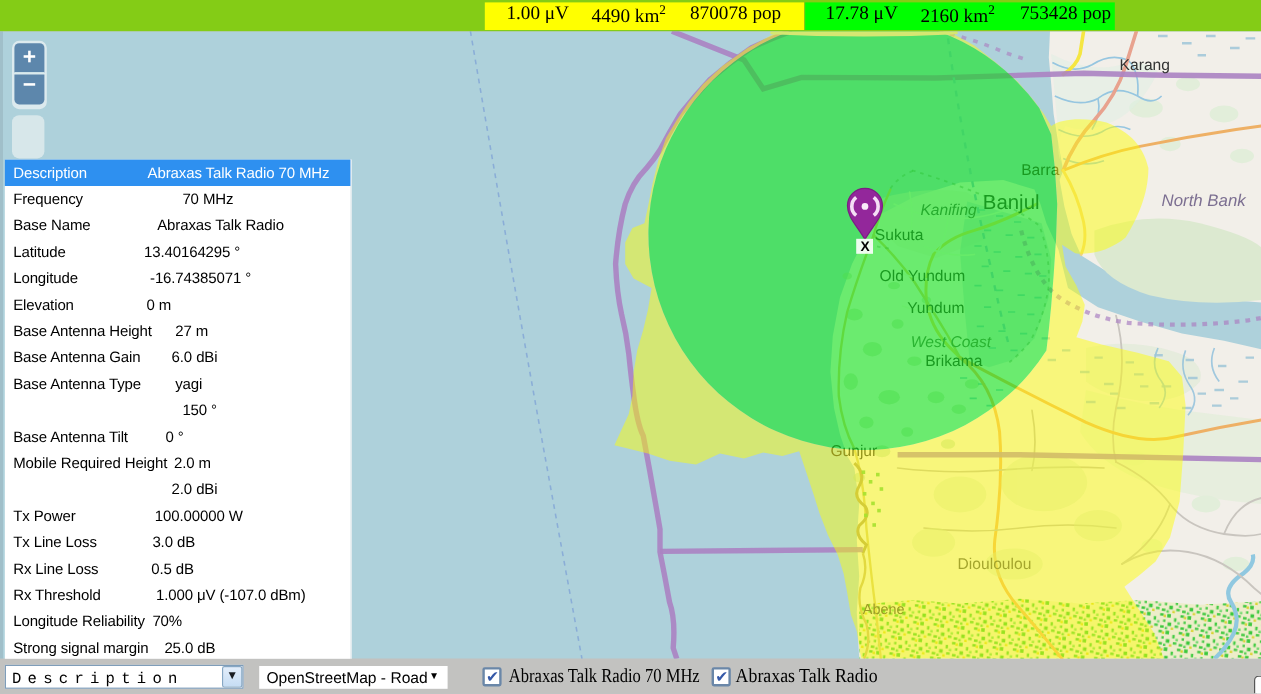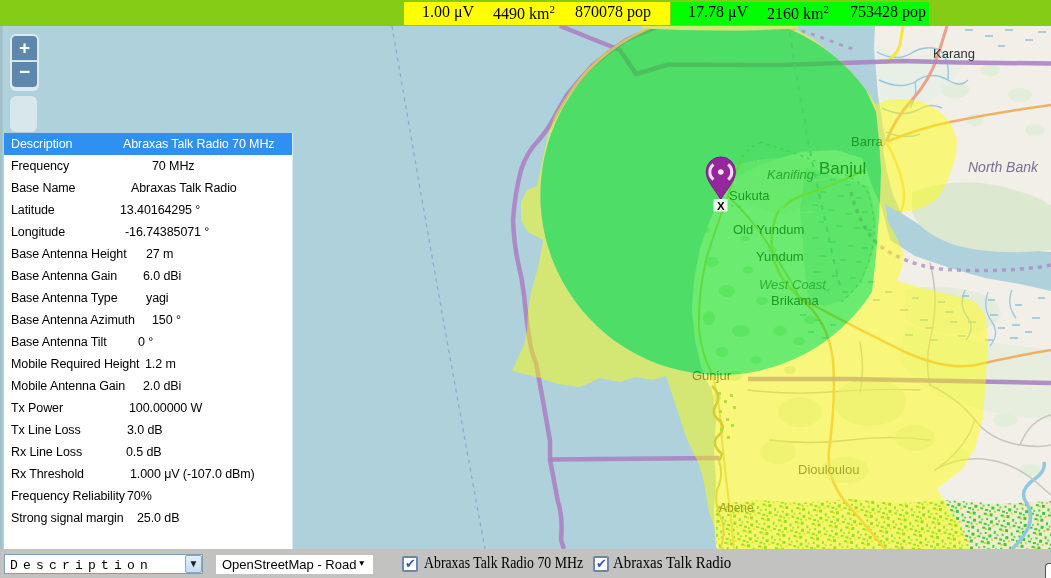--- a/index.html
+++ b/index.html
@@ -284,65 +284,67 @@
     </div>
   <div class="row">
       <span class="lab">Latitude</span>
       <span class="val" style="left:116px;">13.40164295 °</span>
     </div>
   <div class="row">
       <span class="lab">Longitude</span>
       <span class="val" style="left:121px;">-16.74385071 °</span>
     </div>
   <div class="row">
+      <span class="lab">Elevation</span>
+      <span class="val" style="left:118px;">0 m</span>
+    </div>
+  <div class="row">
       <span class="lab">Base Antenna Height</span>
       <span class="val" style="left:142px;">27 m</span>
     </div>
   <div class="row">
       <span class="lab">Base Antenna Gain</span>
       <span class="val" style="left:139px;">6.0 dBi</span>
     </div>
   <div class="row">
       <span class="lab">Base Antenna Type</span>
       <span class="val" style="left:142px;">yagi</span>
     </div>
   <div class="row">
-      <span class="lab">Base Antenna Azimuth</span>
       <span class="val" style="left:148px;">150 °</span>
     </div>
   <div class="row">
       <span class="lab">Base Antenna Tilt</span>
       <span class="val" style="left:134px;">0 °</span>
     </div>
   <div class="row">
       <span class="lab">Mobile Required Height</span>
-      <span class="val" style="left:141px;">1.2 m</span>
-    </div>
-  <div class="row">
-      <span class="lab">Mobile Antenna Gain</span>
+      <span class="val" style="left:141px;">2.0 m</span>
+    </div>
+  <div class="row">
       <span class="val" style="left:139px;">2.0 dBi</span>
     </div>
   <div class="row">
       <span class="lab">Tx Power</span>
       <span class="val" style="left:125px;">100.00000 W</span>
     </div>
   <div class="row">
       <span class="lab">Tx Line Loss</span>
       <span class="val" style="left:123px;">3.0 dB</span>
     </div>
   <div class="row">
       <span class="lab">Rx Line Loss</span>
       <span class="val" style="left:122px;">0.5 dB</span>
     </div>
   <div class="row">
       <span class="lab">Rx Threshold</span>
       <span class="val" style="left:126px;">1.000 μV (-107.0 dBm)</span>
     </div>
   <div class="row">
-      <span class="lab">Frequency Reliability</span>
+      <span class="lab">Longitude Reliability</span>
       <span class="val" style="left:123px;">70%</span>
     </div>
   <div class="row">
       <span class="lab">Strong signal margin</span>
       <span class="val" style="left:133px;">25.0 dB</span>
     </div>
 </div>
 
 <div id="botbar">
   <div id="combo1">

